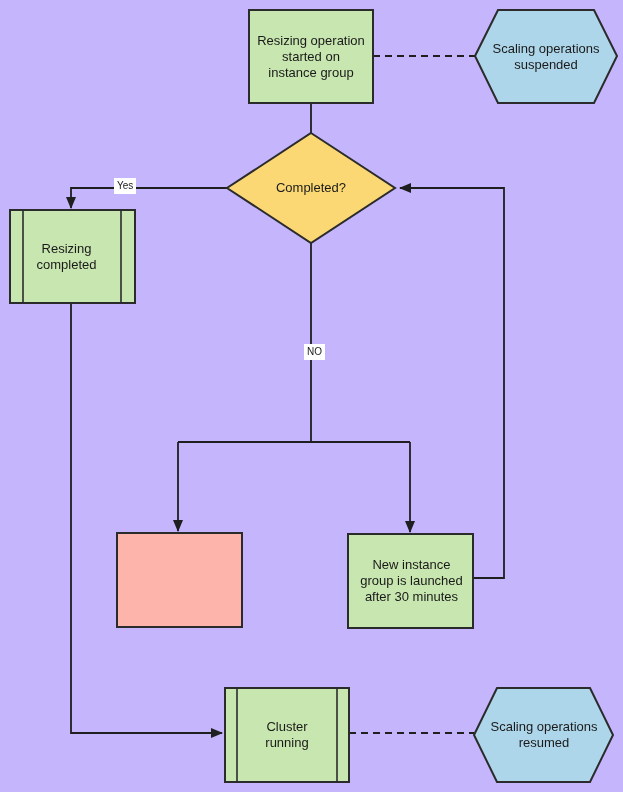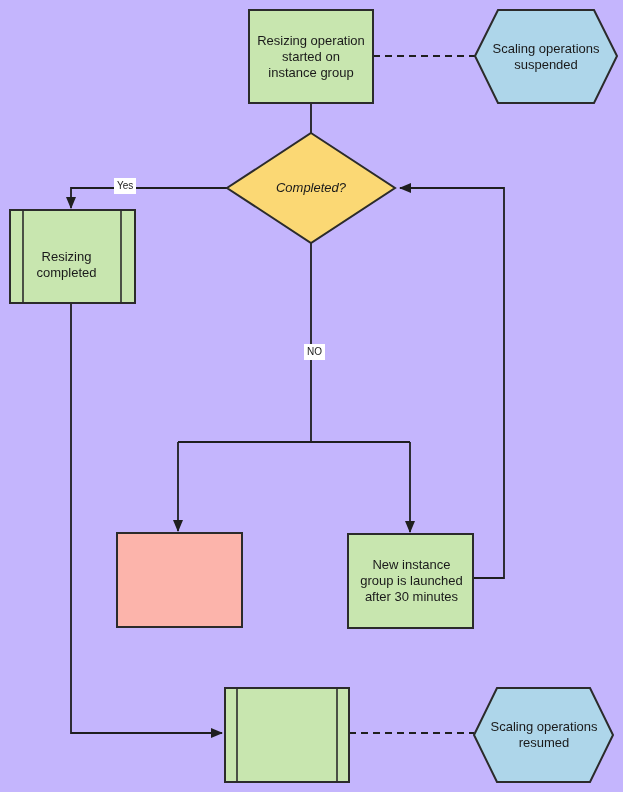--- a/index.html
+++ b/index.html
@@ -86,30 +86,32 @@
     <polygon class="shape" points="474,735 497,688 590,688 613,735 590,782 497,782" fill="#aed6ea"></polygon>
   </svg>
 
   <div class="node-label" style="left:249px; top:10px; width:124px; height:93px;">Resizing operation
 started on
 instance group</div>
 
   <div class="node-label" style="left:475px; top:10px; width:142px; height:93px;">Scaling operations
 suspended</div>
 
-  <div class="node-label" style="left:227px; top:133px; width:168px; height:110px;font-style:italic;">Completed?</div>
+  <div class="node-label" style="left:227px; top:133px; width:168px; height:110px;">Completed?</div>
 
-  <div class="node-label" style="left:10px; top:218px; width:113px; height:93px;">Resizing
+  <div class="node-label" style="left:10px; top:210px; width:113px; height:93px;">Resizing
 completed</div>
 
 
   <div class="node-label" style="left:348px; top:534px; width:127px; height:94px;">New instance
 group is launched
 after 30 minutes</div>
 
+  <div class="node-label" style="left:225px; top:688px; width:124px; height:94px;">Cluster
+running</div>
 
   <div class="node-label" style="left:475px; top:688px; width:138px; height:94px;">Scaling operations
 resumed</div>
 
   <div class="edge-label" style="left:114px; top:178px;">Yes</div>
 
   <div class="edge-label" style="left:304px; top:344px;">NO</div>
 
 </div>
 

